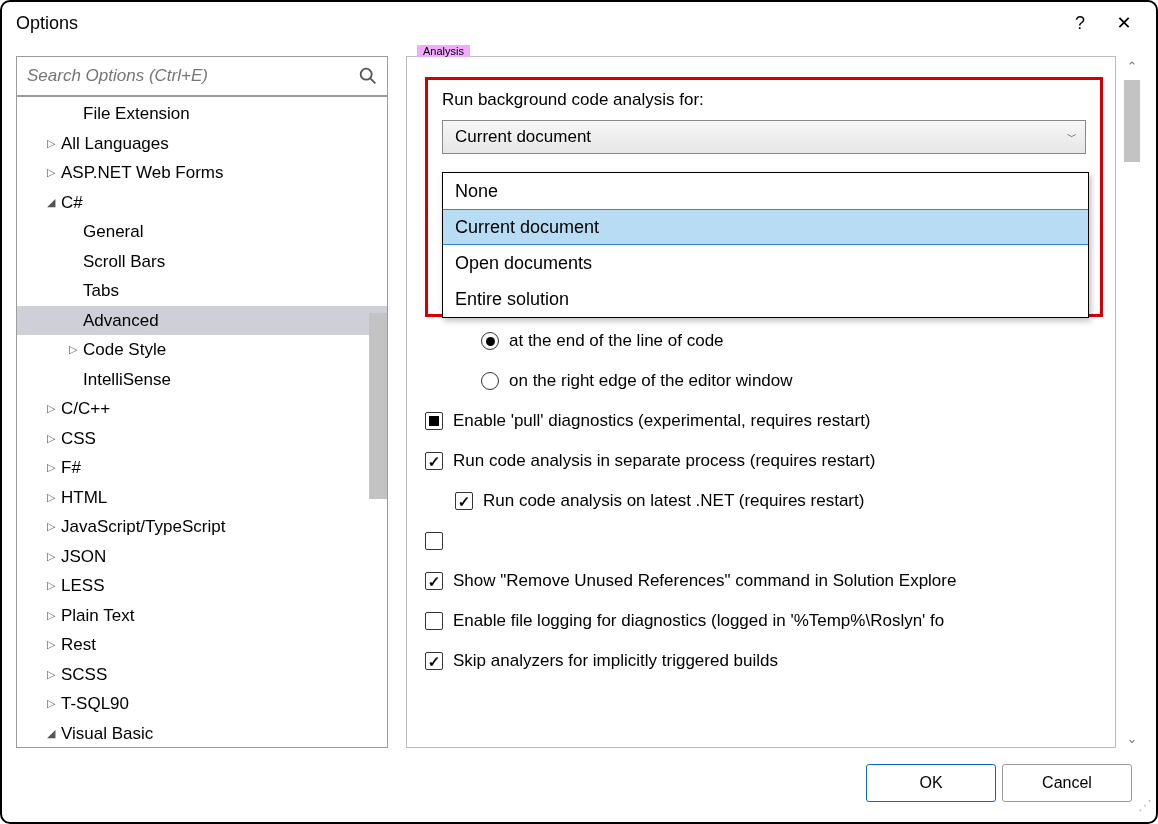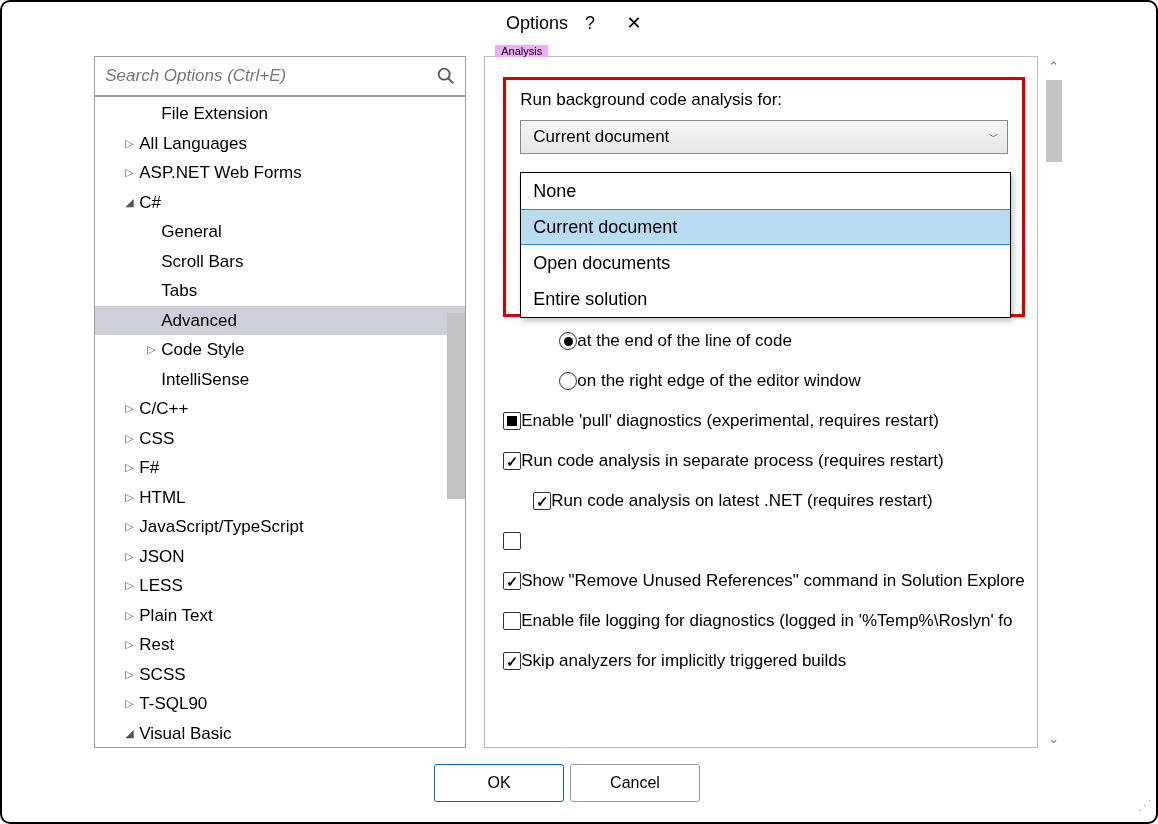--- a/index.html
+++ b/index.html
@@ -15,21 +15,20 @@
   }
   .dialog {
     width: 1158px;
     height: 824px;
     border: 2px solid #000;
     border-radius: 10px;
     background: #fff;
     display: flex;
     flex-direction: column;
     position: relative;
-    align-items: center;
   }
   .titlebar {
     display: flex;
     align-items: center;
     padding: 6px 10px 8px 14px;
     height: 44px;
   }
   .titlebar .title {
     font-size: 18px;
     flex: 1;
@@ -182,20 +181,21 @@
     border-bottom: 1px solid #2b8ad6;
   }
   .settings {
     margin-top: 4px;
     font-size: 17px;
   }
   .row {
     display: flex;
     align-items: center;
     height: 40px;
+    gap: 10px;
     white-space: nowrap;
     overflow: hidden;
   }
   .row.ind { padding-left: 30px; }
   .row.ind2 { padding-left: 56px; }
   .chk, .radio {
     width: 18px; height: 18px;
     border: 1.5px solid #333;
     display: inline-flex;
     align-items: center;

